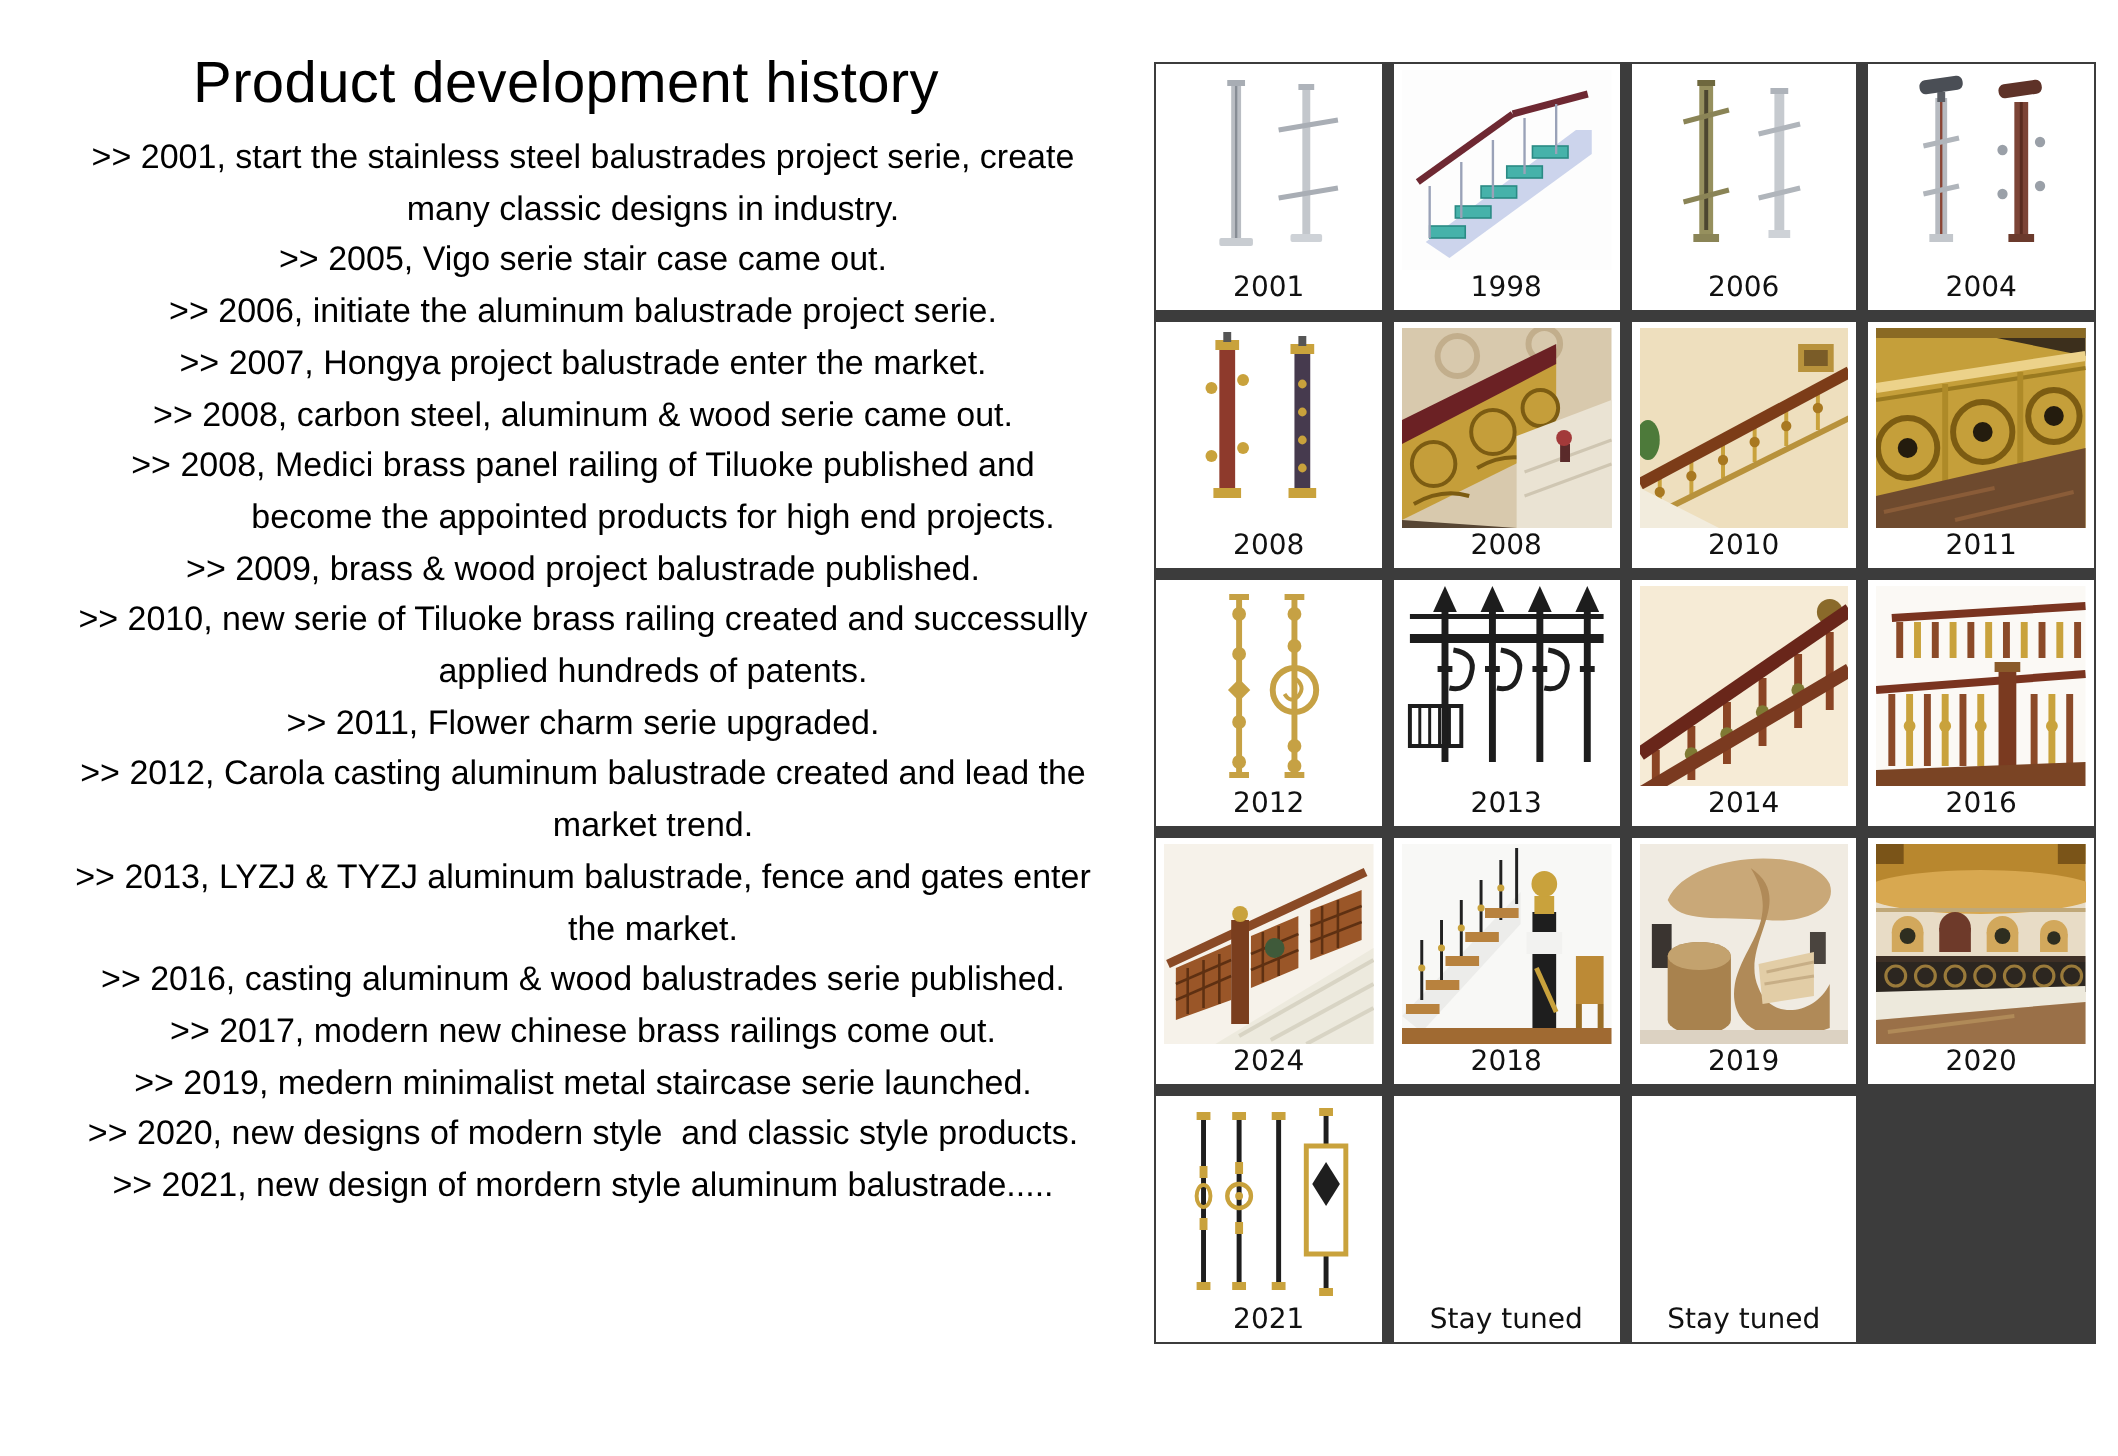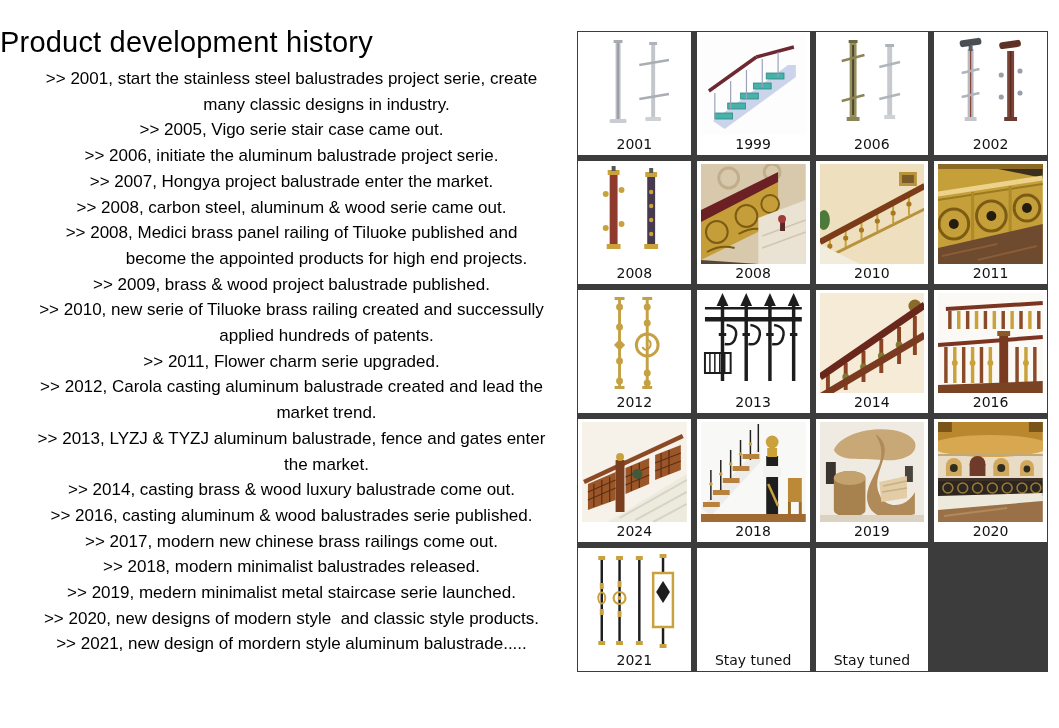--- a/index.html
+++ b/index.html
@@ -2,21 +2,21 @@
 <html><head>
 <meta charset="utf-8">
 <style>
   html,body{margin:0;padding:0;background:#fff;}
   body{width:1059px;height:728px;position:relative;overflow:hidden;
        font-family:"Liberation Sans",sans-serif;color:#000;}
   .page{position:absolute;inset:0;background:#fff;}
 
   
   .left{position:absolute;left:0;top:26px;width:566px;}
-  .title{margin:0;font-size:29px;font-weight:400;
+  .title{margin:0;text-align:center;font-size:29px;font-weight:400;
          letter-spacing:0.2px;color:#000;}
   .timeline{margin-top:7px;padding-left:17px;}
   .entry{margin:0;font-size:17px;line-height:25.7px;white-space:pre-wrap;
          padding-left:70px;text-indent:-70px;color:#000;text-align:center;}
 
   
   .grid{position:absolute;left:577px;top:31px;width:471px;height:641px;
         box-sizing:border-box;background:#3c3c3c;border:1px solid #3c3c3c;
         display:grid;grid-template-columns:repeat(4,1fr);
         grid-template-rows:repeat(5,1fr);gap:6px;}
@@ -43,24 +43,22 @@
       <p class="entry">&gt;&gt; 2008, Medici brass panel railing of Tiluoke published and
 become the appointed products for high end projects.</p>
       <p class="entry">&gt;&gt; 2009, brass &amp; wood project balustrade published.</p>
       <p class="entry">&gt;&gt; 2010, new serie of Tiluoke brass railing created and successully
 applied hundreds of patents.</p>
       <p class="entry">&gt;&gt; 2011, Flower charm serie upgraded.</p>
       <p class="entry">&gt;&gt; 2012, Carola casting aluminum balustrade created and lead the
 market trend.</p>
       <p class="entry">&gt;&gt; 2013, LYZJ &amp; TYZJ aluminum balustrade, fence and gates enter
 the market.</p>
-      <p class="entry">&gt;&gt; 2014, casting brass &amp; wood luxury balustrade come out.</p>
       <p class="entry">&gt;&gt; 2016, casting aluminum &amp; wood balustrades serie published.</p>
       <p class="entry">&gt;&gt; 2017, modern new chinese brass railings come out.</p>
-      <p class="entry">&gt;&gt; 2018, modern minimalist balustrades released.</p>
       <p class="entry">&gt;&gt; 2019, medern minimalist metal staircase serie launched.</p>
       <p class="entry">&gt;&gt; 2020, new designs of modern style  and classic style products.</p>
       <p class="entry">&gt;&gt; 2021, new design of mordern style aluminum balustrade.....</p>
     </div>
   </div>
 
   <div class="grid">
 
     <div class="cell">
       <div class="photo">
@@ -96,21 +94,21 @@
           <line x1="56" y1="22" x2="94" y2="12" stroke="#6e2832" stroke-width="3.5"></line>
           <g stroke="#9aa2b8" stroke-width="1.2">
             <line x1="14" y1="58" x2="14" y2="84"></line>
               <line x1="30" y1="46" x2="30" y2="74"></line>
             <line x1="46" y1="35" x2="46" y2="64"></line>
               <line x1="62" y1="24" x2="62" y2="52"></line>
             <line x1="78" y1="17" x2="78" y2="42"></line>
           </g>
         </svg>
       </div>
-      <div class="year">1999</div>
+      <div class="year">1998</div>
     </div>
 
     <div class="cell">
       <div class="photo">
         <svg viewBox="0 0 106 100" preserveAspectRatio="none">
           <rect width="106" height="100" fill="#ffffff"></rect>
           <rect x="30" y="8" width="7" height="74" fill="#96905e"></rect>
           <line x1="33.5" y1="10" x2="33.5" y2="80" stroke="#4c4630" stroke-width="2"></line>
           <rect x="27" y="82" width="13" height="4" fill="#8a8456"></rect>
           <rect x="29" y="5" width="9" height="3" fill="#6e683e"></rect>
@@ -142,21 +140,21 @@
           <rect x="67" y="82" width="13" height="4" fill="#6b3a2c"></rect>
           <rect x="62" y="6" width="22" height="7" rx="3" fill="#5e3228" transform="rotate(-8 73 10)"></rect>
           <g fill="#9aa0a8">
             <circle cx="64" cy="40" r="2.6"></circle>
               <circle cx="83" cy="36" r="2.6"></circle>
             <circle cx="64" cy="62" r="2.6"></circle>
               <circle cx="83" cy="58" r="2.6"></circle>
           </g>
         </svg>
       </div>
-      <div class="year">2002</div>
+      <div class="year">2004</div>
     </div>
 
     <div class="cell">
       <div class="photo">
         <svg viewBox="0 0 106 100" preserveAspectRatio="none">
           <rect width="106" height="100" fill="#ffffff"></rect>
           <rect x="28" y="10" width="8" height="70" fill="#8e3a2c"></rect>
           <rect x="26" y="6" width="12" height="5" fill="#c9a23c"></rect>
           <rect x="25" y="80" width="14" height="5" fill="#c9a23c"></rect>
           <g fill="#c9a23c">

